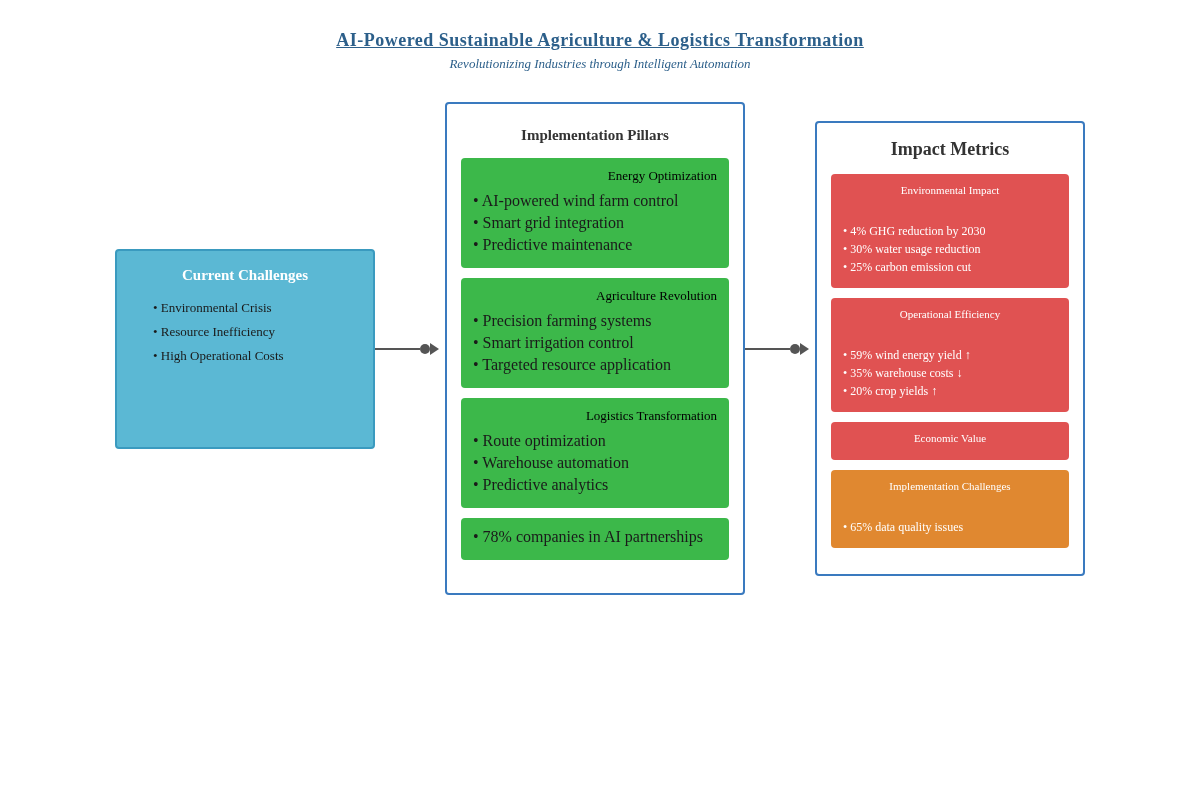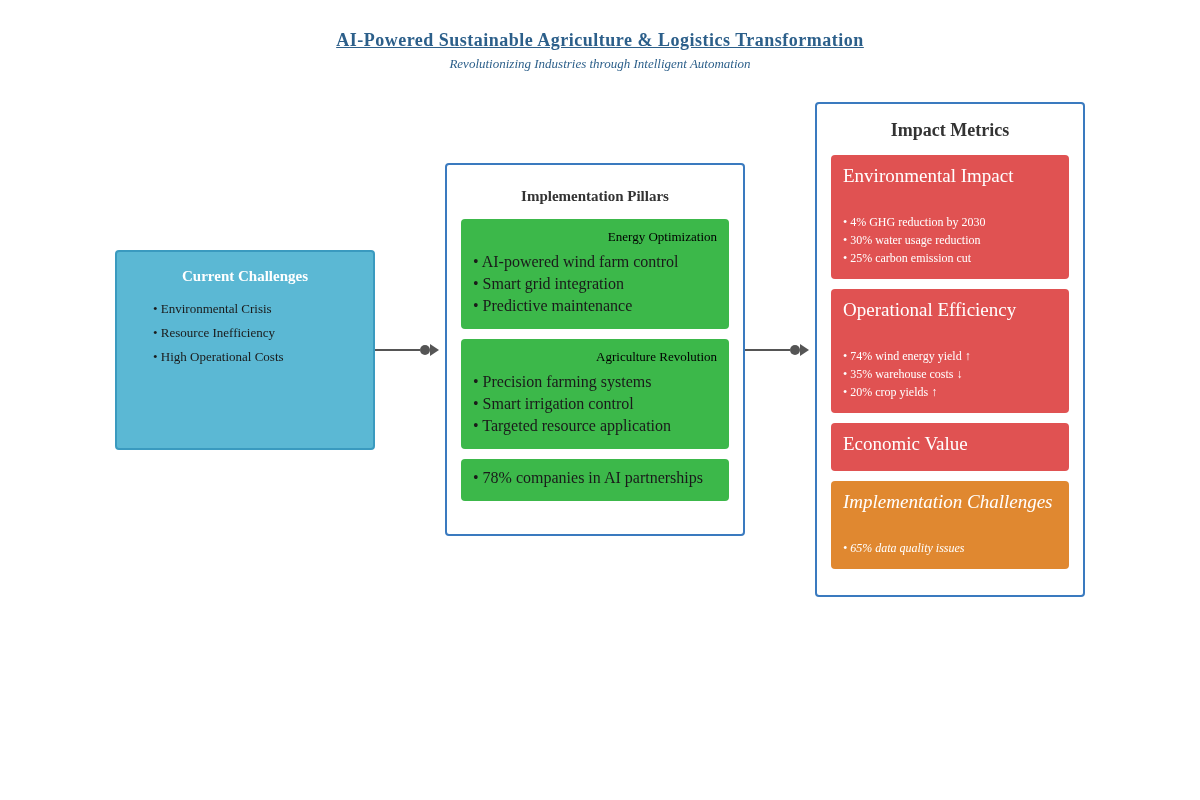--- a/index.html
+++ b/index.html
@@ -157,26 +157,25 @@
       padding: 10px 12px;
       margin-bottom: 10px;
     }
 
     .metric-card.red {
       background: #e05252;
     }
 
     .metric-card.orange {
       background: #e08830;
-      font-style: italic;
     }
 
     .metric-card-title {
-      text-align: left;
-      font-size: 19px;
+      text-align: center;
+      font-size: 11px;
       color: #fff;
       margin-bottom: 6px;
     }
 
     .metric-card-list {
       list-style: none;
       padding: 0;
       margin-top: 28px;
     }
 
@@ -260,20 +259,28 @@
 
       <div class="pillar-card">
         <div class="pillar-card-title">Agriculture Revolution</div>
         <ul class="pillar-card-list">
           <li>Precision farming systems</li>
           <li>Smart irrigation control</li>
           <li>Targeted resource application</li>
         </ul>
       </div>
 
+      <div class="pillar-card">
+        <div class="pillar-card-title">Logistics Transformation</div>
+        <ul class="pillar-card-list">
+          <li>Route optimization</li>
+          <li>Warehouse automation</li>
+          <li>Predictive analytics</li>
+        </ul>
+      </div>
 
       <div class="pillar-card">
         <ul class="pillar-card-list">
           <li>78% companies in AI partnerships</li>
         </ul>
       </div>
     </div>
 
     <div class="arrow-connector-wrapper">
       <div class="connector-line"></div>
@@ -289,21 +296,21 @@
         <ul class="metric-card-list">
           <li>4% GHG reduction by 2030</li>
           <li>30% water usage reduction</li>
           <li>25% carbon emission cut</li>
         </ul>
       </div>
 
       <div class="metric-card red">
         <div class="metric-card-title">Operational Efficiency</div>
         <ul class="metric-card-list">
-          <li>74% wind energy yield ↑</li>
+          <li>59% wind energy yield ↑</li>
           <li>35% warehouse costs ↓</li>
           <li>20% crop yields ↑</li>
         </ul>
       </div>
 
       <div class="metric-card red">
         <div class="metric-card-title">Economic Value</div>
       </div>
 
       <div class="metric-card orange">

